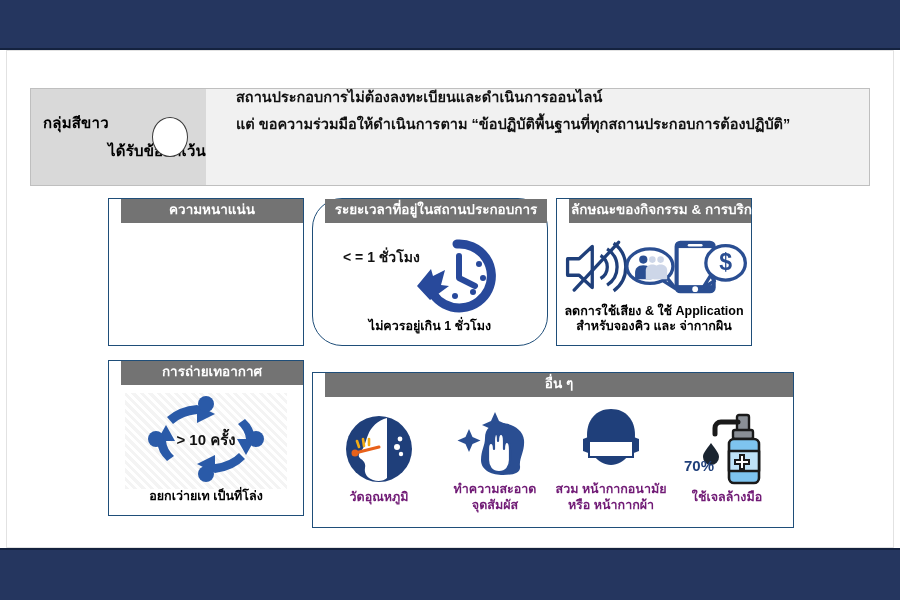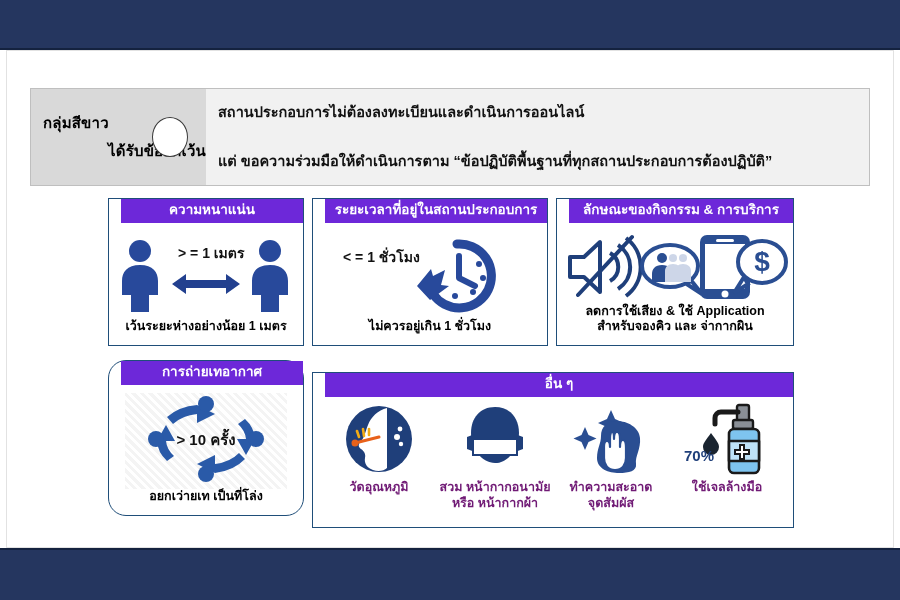--- a/index.html
+++ b/index.html
@@ -54,36 +54,36 @@
   .hdr-left-line.underlined { text-underline-offset: 3px; text-align: right; }
   .white-dot {
     position: absolute; right: 18px; top: 50%;
     transform: translateY(-50%);
     width: 36px; height: 40px; border-radius: 50%;
     background: #ffffff; border: 1px solid #3a3a3a;
   }
   .hdr-right {
     flex: 1; background: #f1f1f1;
     display: flex; flex-direction: column;
-    justify-content: center; gap: 32px;
-    padding: 0 12px;
+    gap: 10px;
+    padding: 0 30px;
   }
   .hdr-right-line {
     font-size: 14.5px; font-weight: bold; color: #111;
     line-height: 1.15; white-space: nowrap;
   }
 
   
   .card {
     position: absolute;
     border: 1px solid #1f4e79;
     background: #ffffff;
   }
   .card-head {
-    background: #6d28d9;
+    background: #737373;
     color: #ffffff;
     font-size: 13.5px; font-weight: bold;
     text-align: center;
     padding: 4px 2px 5px;
     line-height: 1.1;
     white-space: nowrap;
     margin-left: 12px;
   }
   .card-body {
     position: relative;
@@ -96,34 +96,34 @@
     font-size: 12.5px; font-weight: bold; color: #000000;
     text-align: center; line-height: 1.25;
   }
   .icon-area {
     flex: 1; display: flex; align-items: center; justify-content: center;
     width: 100%;
   }
 
   
   #card-density   { left: 108px; top: 198px; width: 196px; height: 148px; }
-  #card-duration  { left: 312px; top: 198px; width: 236px; height: 148px; }
-  #card-activity  { left: 556px; top: 198px; width: 238px; height: 148px; }
-  #card-air       { left: 108px; top: 360px; width: 196px; height: 156px; border-radius: 18px; }
+  #card-duration  { left: 312px; top: 198px; width: 236px; height: 148px; border-radius: 30px; }
+  #card-activity  { left: 556px; top: 198px; width: 196px; height: 148px; }
+  #card-air       { left: 108px; top: 360px; width: 196px; height: 156px; }
   #card-other     { left: 312px; top: 372px; width: 482px; height: 156px; }
 
   
   .other-grid {
     display: flex; width: 100%; height: 100%;
     align-items: stretch; justify-content: space-around;
     padding: 2px 6px 2px;
   }
   .other-item {
     flex: 1; display: flex; flex-direction: column;
-    align-items: center; justify-content: flex-start;
+    align-items: center; justify-content: center;
     gap: 4px;
   }
   .other-item .sv { height: 72px; display:flex; align-items:center; justify-content:center; }
   .other-caption {
     font-size: 12.5px; font-weight: bold; color: #701a75;
     text-align: center; line-height: 1.3;
   }
   .hatch {
     background-image:
       repeating-linear-gradient(45deg, #f4f4f4 0 3px, #ffffff 3px 6px);
@@ -146,37 +146,20 @@
       <div class="white-dot"></div>
     </div>
     <div class="hdr-right">
       <div class="hdr-right-line">สถานประกอบการไม่ต้องลงทะเบียนและดำเนินการออนไลน์</div>
       <div class="hdr-right-line">แต่ ขอความร่วมมือให้ดำเนินการตาม “ข้อปฏิบัติพื้นฐานที่ทุกสถานประกอบการต้องปฏิบัติ”</div>
     </div>
   </div>
 
   <div class="card" id="card-density">
     <div class="card-head">ความหนาแน่น</div>
-    <div class="card-body">
-      <div class="icon-area">
-        <svg width="176" height="74" viewBox="0 0 176 74">
-          <g fill="#28499b">
-            <circle cx="22" cy="13" r="11"></circle>
-            <path d="M22 27c-13 0-18 7-18 16v14h9v17h18V57h9V43c0-9-5-16-18-16z"></path>
-            <circle cx="152" cy="13" r="11"></circle>
-            <path d="M152 27c-13 0-18 7-18 16v14h9v17h18V57h9V43c0-9-5-16-18-16z"></path>
-          </g>
-          <g fill="#22408f">
-            <path d="M54 46 L68 36 L68 42 L108 42 L108 36 L122 46 L108 56 L108 50 L68 50 L68 56 Z"></path>
-          </g>
-          <text x="60" y="20" font-family="Liberation Sans, sans-serif" font-size="14" font-weight="bold" fill="#111">&gt; = 1 เมตร</text>
-        </svg>
-      </div>
-      <div class="card-caption">เว้นระยะห่างอย่างน้อย 1 เมตร</div>
-    </div>
   </div>
 
   <div class="card" id="card-duration">
     <div class="card-head">ระยะเวลาที่อยู่ในสถานประกอบการ</div>
     <div class="card-body">
       <div class="icon-area">
         <svg width="190" height="78" viewBox="0 0 190 78">
           <g transform="translate(92,6)">
 
             <path d="M30 2 A32 32 0 1 1 6 52" fill="none" stroke="#28499b" stroke-width="9" stroke-linecap="round"></path>
@@ -305,59 +288,59 @@
             </svg>
           </div>
           <div class="other-caption">
             <div>วัดอุณหภูมิ</div>
             <div></div>
           </div>
         </div>
 
         <div class="other-item">
           <div class="sv">
+            <svg width="76" height="72" viewBox="0 0 76 72">
+              <g fill="#2a4e92">
+                <path d="M38 7 l4 9 l9 4 l-9 4 l-4 9 l-4 -9 l-9 -4 l9 -4 z"></path>
+                <path d="M12 24 l3.5 8 l8 3.5 l-8 3.5 l-3.5 8 l-3.5 -8 l-8 -3.5 l8 -3.5 z"></path>
+                <path d="M44 18c10 0 22 6 23 17c1 11 -5 18 -4 26c1 7 -7 9 -17 9c-10 0 -22 -4 -22 -15
+                         c0 -10 4 -14 4 -22c0 -9 6 -15 16 -15z"></path>
+              </g>
+              <g fill="#ffffff" stroke="#2a4e92" stroke-width="2.2" stroke-linejoin="round">
+                <path d="M41 36c0 -4 1 -7 3 -7c2 0 3 3 3 7v8
+                         c0 -4 1 -7 3 -7c2 0 3 3 3 8v10
+                         c0 7 -4 12 -11 12c-7 0 -11 -5 -11 -12V44
+                         c0 -4 1 -6 3 -6c2 0 3 2 3 6
+                         v-9c0 -4 1 -6 2 -6c2 0 2 2 2 6z"></path>
+              </g>
+            </svg>
+          </div>
+          <div class="other-caption">
+            <div>ทำความสะอาด</div>
+            <div>จุดสัมผัส</div>
+          </div>
+        </div>
+
+        <div class="other-item">
+          <div class="sv">
             <svg width="72" height="72" viewBox="0 0 72 72">
               <path d="M36 4c-15 0-24 11-24 26c0 16 11 30 24 30s24-14 24-30C60 15 51 4 36 4z" fill="#1f3f7a"></path>
               <path d="M8 34 L16 31 L16 49 L8 46 Z" fill="#1f3f7a"></path>
               <path d="M64 34 L56 31 L56 49 L64 46 Z" fill="#1f3f7a"></path>
               <path d="M14 36 h44 v16 H14 z" fill="#ffffff" stroke="#1f3f7a" stroke-width="2"></path>
             </svg>
           </div>
           <div class="other-caption">
             <div>สวม หน้ากากอนามัย</div>
             <div>หรือ หน้ากากผ้า</div>
           </div>
         </div>
 
         <div class="other-item">
           <div class="sv">
-            <svg width="76" height="72" viewBox="0 0 76 72">
-              <g fill="#2a4e92">
-                <path d="M38 7 l4 9 l9 4 l-9 4 l-4 9 l-4 -9 l-9 -4 l9 -4 z"></path>
-                <path d="M12 24 l3.5 8 l8 3.5 l-8 3.5 l-3.5 8 l-3.5 -8 l-8 -3.5 l8 -3.5 z"></path>
-                <path d="M44 18c10 0 22 6 23 17c1 11 -5 18 -4 26c1 7 -7 9 -17 9c-10 0 -22 -4 -22 -15
-                         c0 -10 4 -14 4 -22c0 -9 6 -15 16 -15z"></path>
-              </g>
-              <g fill="#ffffff" stroke="#2a4e92" stroke-width="2.2" stroke-linejoin="round">
-                <path d="M41 36c0 -4 1 -7 3 -7c2 0 3 3 3 7v8
-                         c0 -4 1 -7 3 -7c2 0 3 3 3 8v10
-                         c0 7 -4 12 -11 12c-7 0 -11 -5 -11 -12V44
-                         c0 -4 1 -6 3 -6c2 0 3 2 3 6
-                         v-9c0 -4 1 -6 2 -6c2 0 2 2 2 6z"></path>
-              </g>
-            </svg>
-          </div>
-          <div class="other-caption">
-            <div>ทำความสะอาด</div>
-            <div>จุดสัมผัส</div>
-          </div>
-        </div>
-
-        <div class="other-item">
-          <div class="sv">
             <svg width="92" height="72" viewBox="0 0 92 72">
 
               <g fill="#8a8f96" stroke="#1a1a1a" stroke-width="2.4" stroke-linejoin="round">
                 <rect x="56" y="2" width="12" height="16" rx="2"></rect>
                 <rect x="52" y="17" width="20" height="9" rx="2"></rect>
               </g>
               <path d="M57 9 H40 a6 6 0 0 0 -6 6 v6" fill="none" stroke="#1a1a1a" stroke-width="5" stroke-linecap="round"></path>
 
               <g stroke="#1a1a1a" stroke-width="2.6" stroke-linejoin="round">
                 <rect x="48" y="26" width="30" height="44" rx="5" fill="#7ec4ef"></rect>

